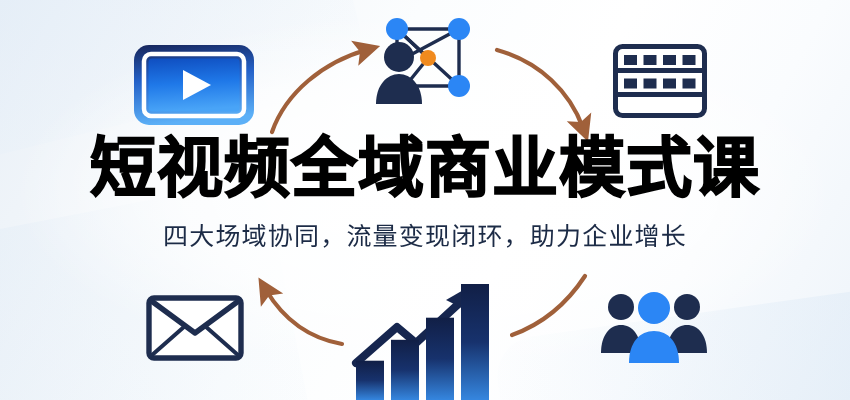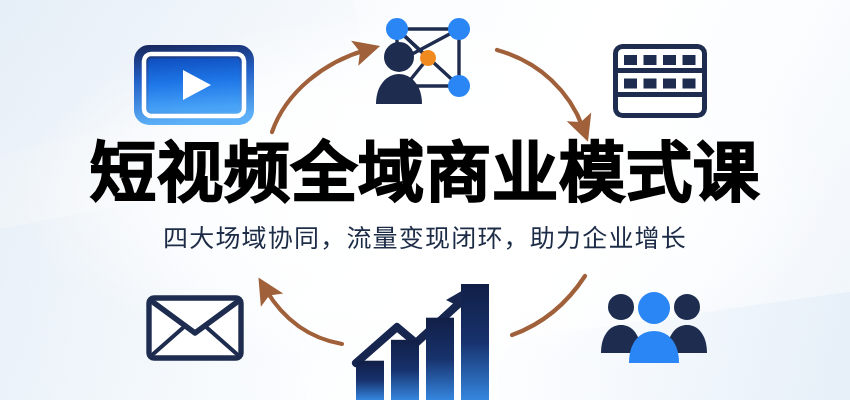--- a/index.html
+++ b/index.html
@@ -90,32 +90,32 @@
   
   #text-block {
     position: absolute;
     left: 0;
     top: 136px;
     width: 850px;
     text-align: center;
   }
   #main-title {
     margin: 0;
-    font-family: Liberation Serif, serif;
+    font-family: Liberation Mono, monospace;
     font-weight: 700;
     font-size: 66px;
     line-height: 76px;
     letter-spacing: 1px;
     color: #000000;
     -webkit-text-stroke: 1.6px #000000;
     white-space: nowrap;
   }
   #sub-title {
     margin: 11px 0 0 0;
-    font-family: Liberation Serif, serif;
+    font-family: Liberation Mono, monospace;
     font-weight: 400;
     font-size: 25px;
     line-height: 32px;
     letter-spacing: 1.2px;
     color: #1c2b46;
     white-space: nowrap;
   }
 </style>
 </head>
 <body>

